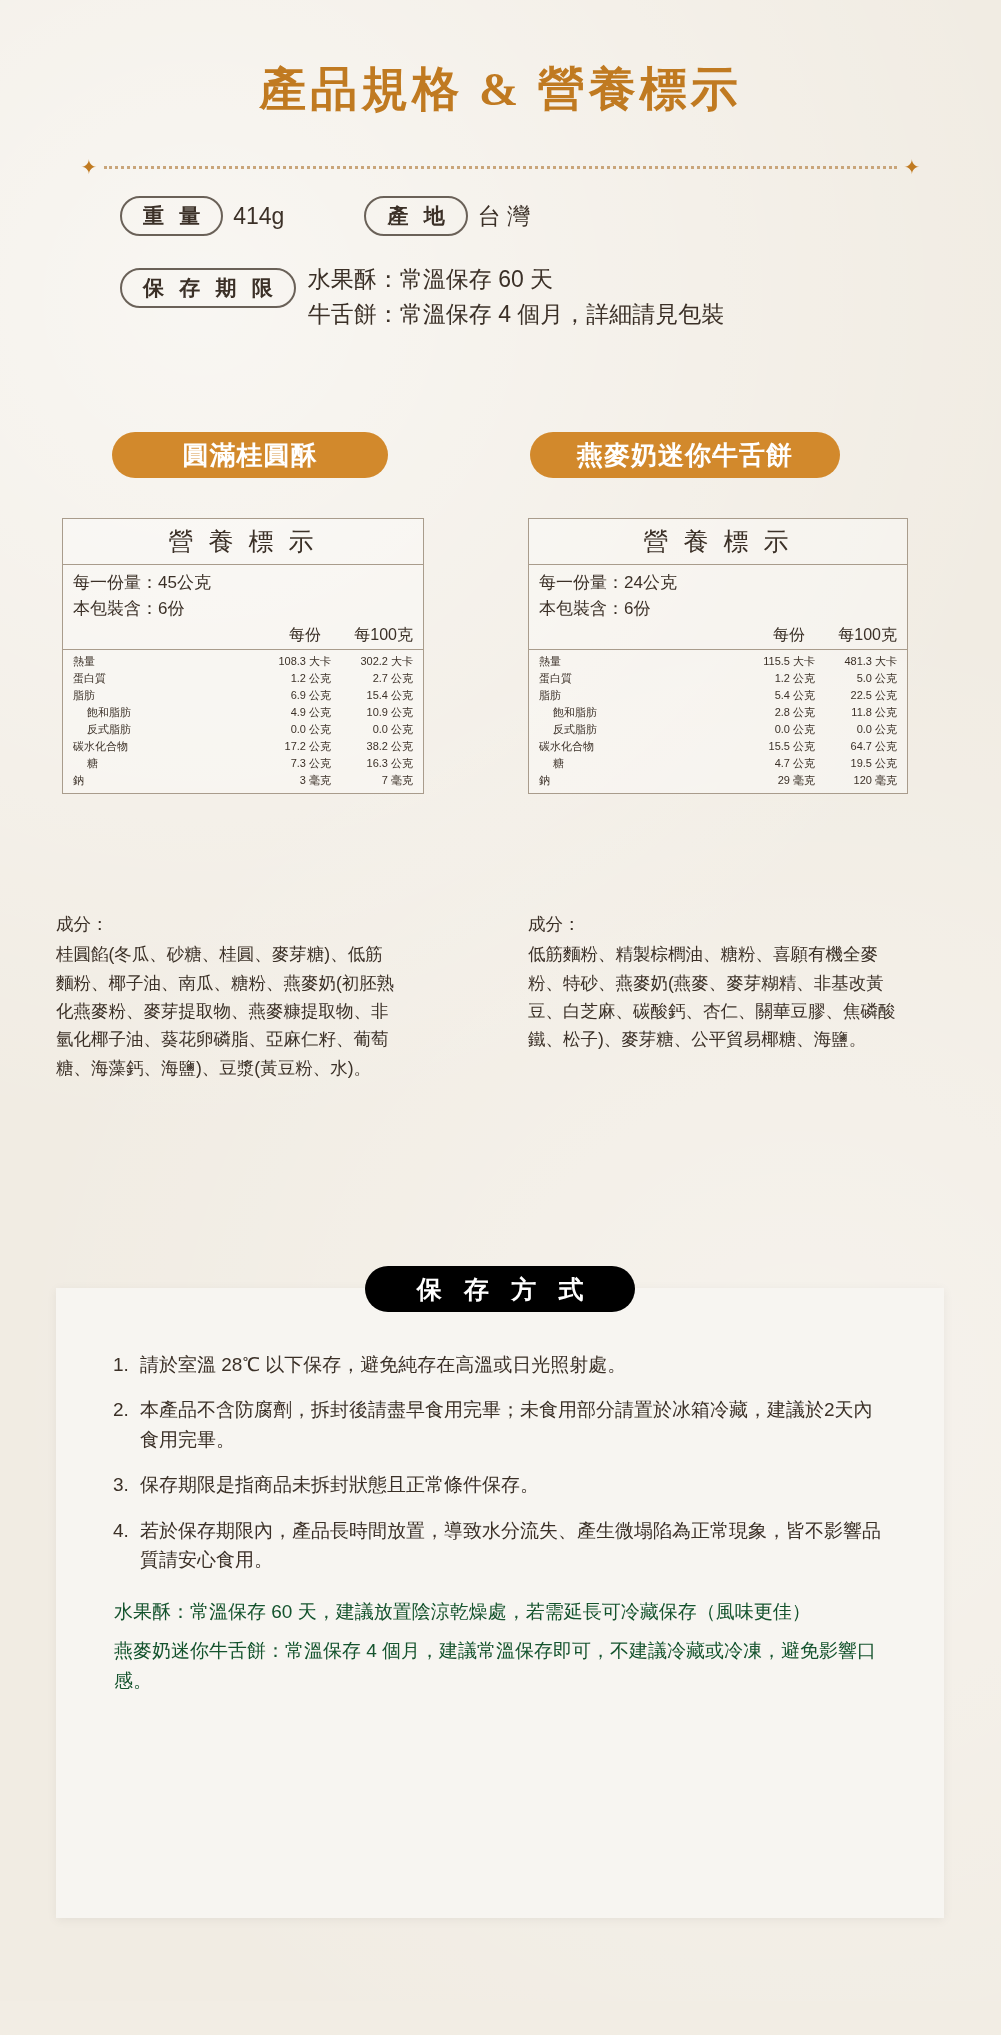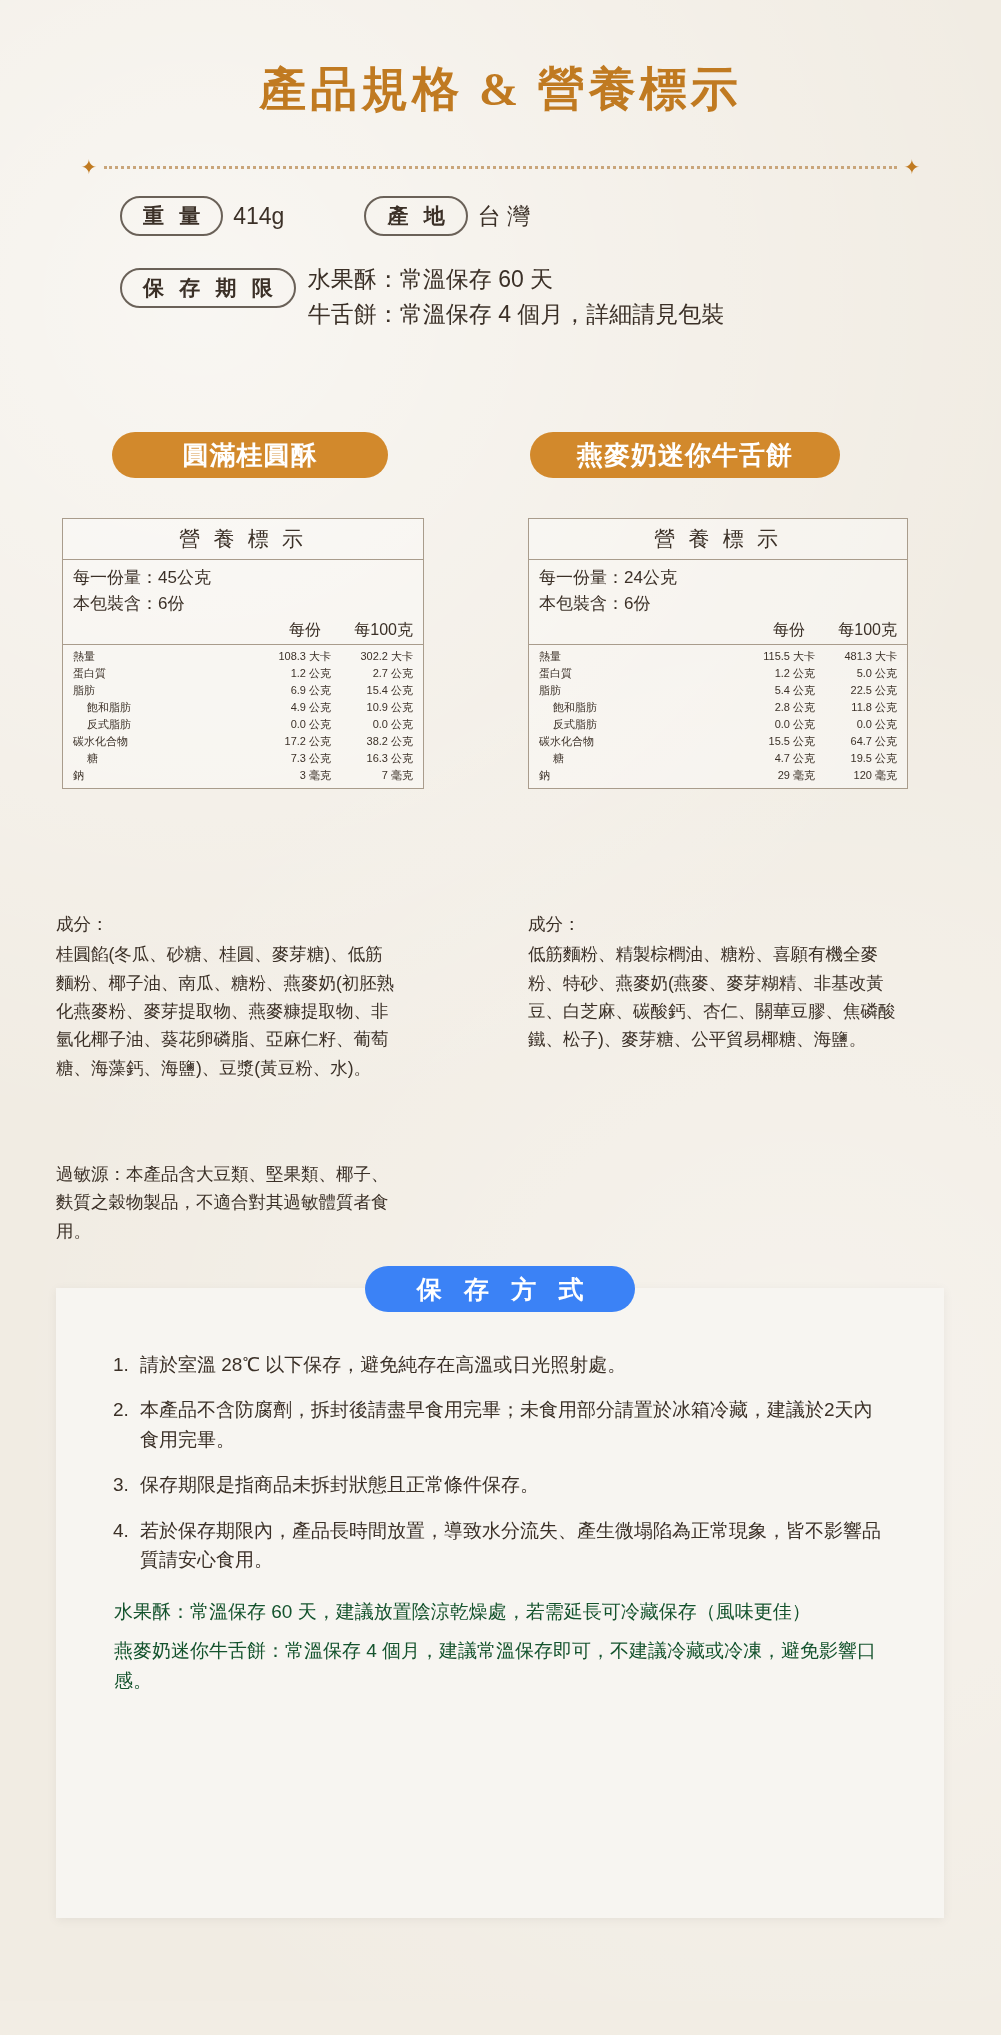--- a/index.html
+++ b/index.html
@@ -126,24 +126,24 @@
     width: 360px;
     border: 1px solid #a99c8c;
     background: rgba(255,255,255,0.35);
     font-size: 17px;
   }
   #nutri-left { left: 62px; }
   #nutri-right { left: 528px; width: 378px; }
   .nutri-title {
     text-align: center;
     padding: 6px 0 6px;
-    font-size: 21px;
+    font-size: 25px;
     letter-spacing: 4px;
     border-bottom: 1px solid #a99c8c;
-    font-family: Liberation Serif, serif;
+    font-family: Liberation Sans, sans-serif;
   }
   .nutri-sub {
     padding: 5px 10px 0 10px;
     line-height: 1.55;
     font-size: 17px;
   }
   .nutri-colhead {
     display: flex;
     justify-content: flex-end;
     gap: 14px;
@@ -190,21 +190,21 @@
     box-shadow: 0 2px 10px rgba(0,0,0,0.06);
   }
   .storage-title {
     position: absolute;
     left: 50%;
     transform: translateX(-50%);
     top: -22px;
     width: 270px;
     height: 46px;
     border-radius: 23px;
-    background: #3b82f6;
+    background: #000000;
     color: #fff;
     font-size: 25px;
     font-weight: bold;
     letter-spacing: 8px;
     text-indent: 8px;
     display: flex;
     align-items: center;
     justify-content: center;
     font-family: "Liberation Serif", serif;
   }
@@ -366,21 +366,20 @@
   <div class="ing" id="ing-left">
     <div class="head">成分：</div>
     <div>桂圓餡(冬瓜、砂糖、桂圓、麥芽糖)、低筋麵粉、椰子油、南瓜、糖粉、燕麥奶(初胚熟化燕麥粉、麥芽提取物、燕麥糠提取物、非氫化椰子油、葵花卵磷脂、亞麻仁籽、葡萄糖、海藻鈣、海鹽)、豆漿(黃豆粉、水)。</div>
   </div>
 
   <div class="ing" id="ing-right">
     <div class="head">成分：</div>
     <div>低筋麵粉、精製棕櫚油、糖粉、喜願有機全麥粉、特砂、燕麥奶(燕麥、麥芽糊精、非基改黃豆、白芝麻、碳酸鈣、杏仁、關華豆膠、焦磷酸鐵、松子)、麥芽糖、公平貿易椰糖、海鹽。</div>
   </div>
 
-  <div class="allergen" id="allg-left">過敏源：本產品含大豆類、堅果類、椰子、麩質之穀物製品，不適合對其過敏體質者食用。</div>
 
   <div class="storage">
     <div class="storage-title">保 存 方 式</div>
     <ol class="storage-list">
       <li>請於室溫 28℃ 以下保存，避免純存在高溫或日光照射處。</li>
       <li>本產品不含防腐劑，拆封後請盡早食用完畢；未食用部分請置於冰箱冷藏，建議於2天內食用完畢。</li>
       <li>保存期限是指商品未拆封狀態且正常條件保存。</li>
       <li>若於保存期限內，產品長時間放置，導致水分流失、產生微塌陷為正常現象，皆不影響品質請安心食用。</li>
     </ol>
     <div class="storage-notes">

